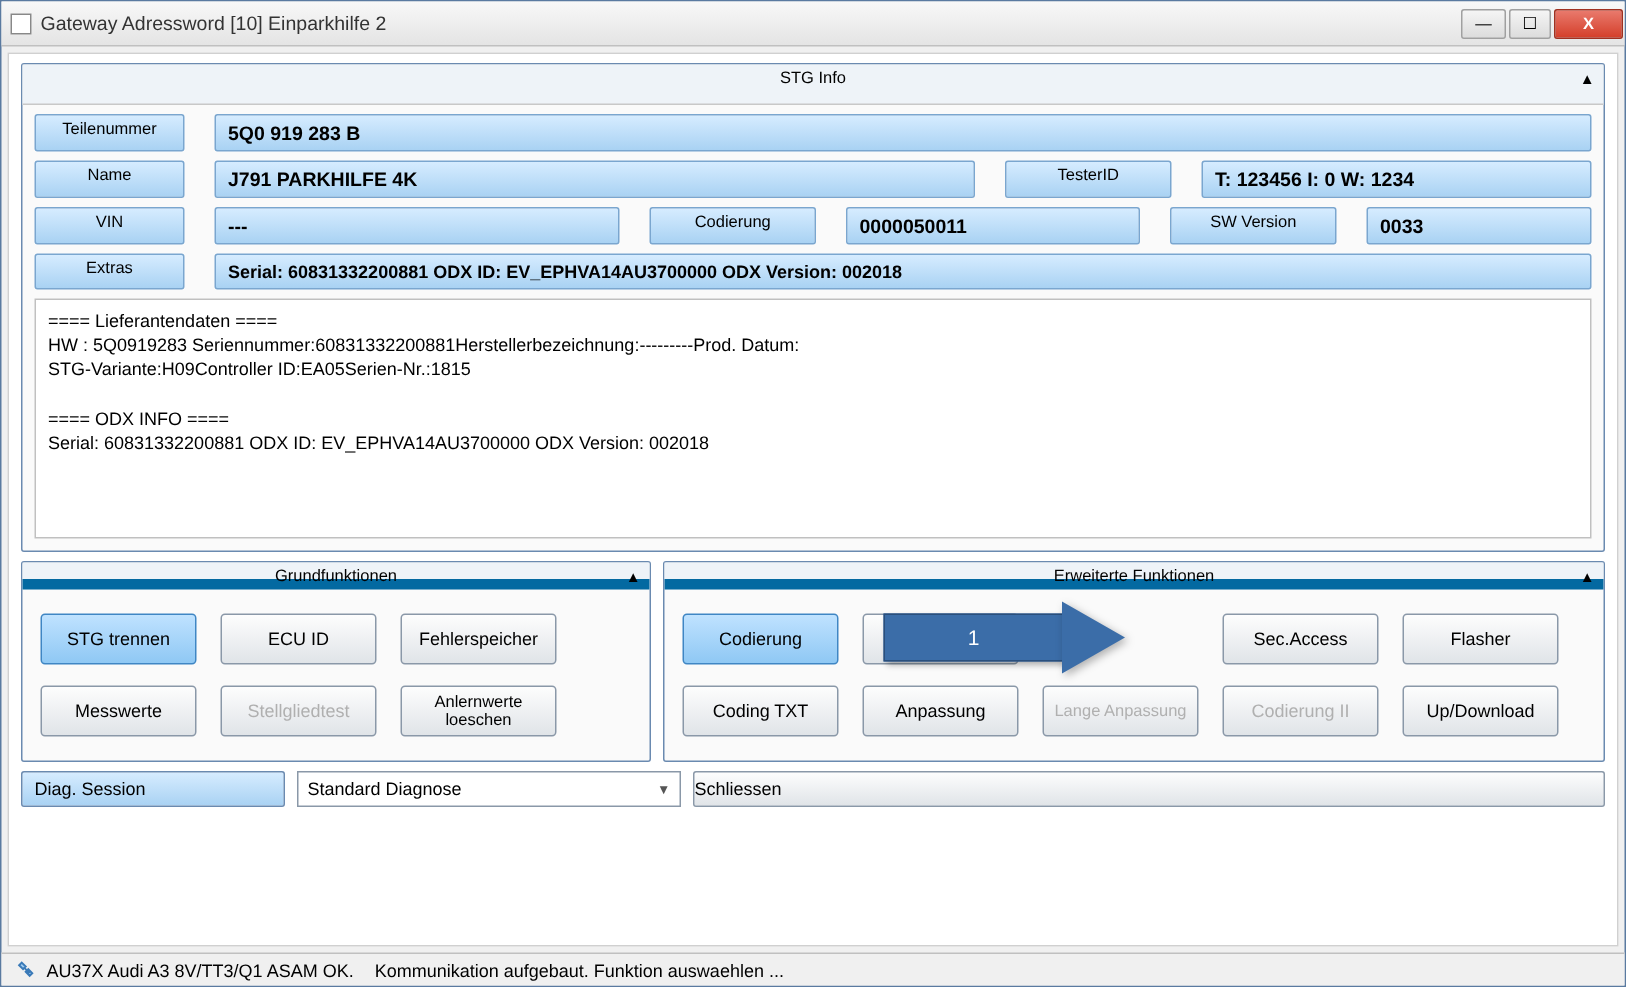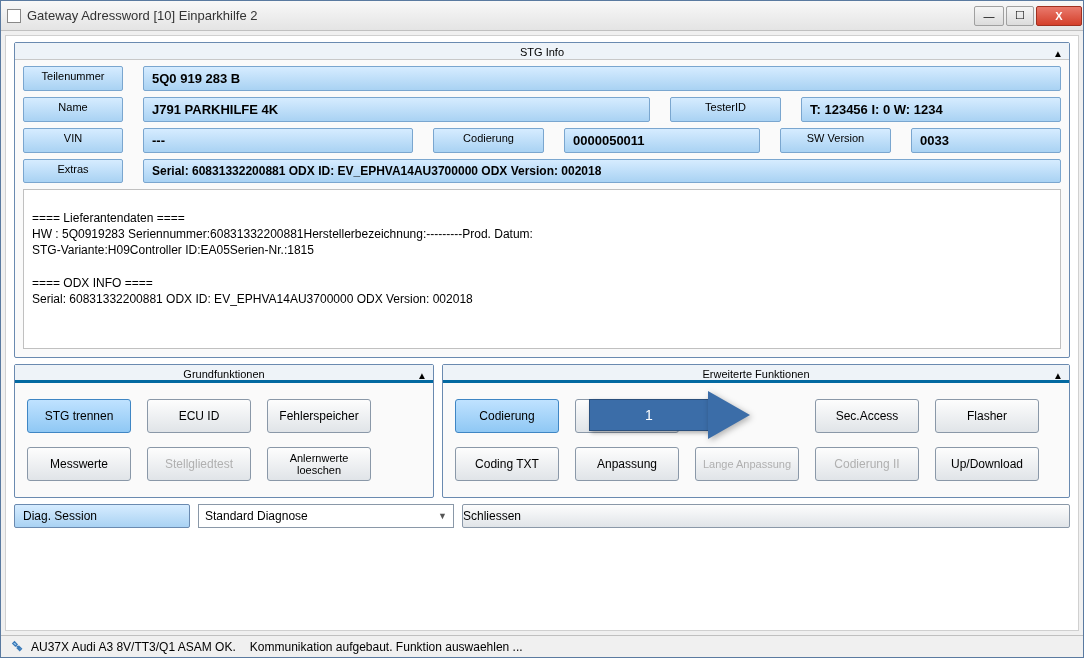--- a/index.html
+++ b/index.html
@@ -67,21 +67,21 @@
     background: #fff;
     margin: 4px;
     border: 1px solid #d0d0d0;
   }
   .section {
     border: 1px solid #6a8ab0;
     border-radius: 2px;
     background: #fafafa;
   }
   .section-header {
-    height: 17px;
+    height: 27px;
     background: #eef3f8;
     font-size: 11px;
     text-align: center;
     line-height: 18px;
     position: relative;
     border-bottom: 1px solid #c8c8c8;
   }
   .section-header .collapse {
     position: absolute; right: 6px; top: 2px;
     font-size: 10px;
@@ -112,21 +112,21 @@
     font-weight: bold;
     padding: 4px 8px;
     border-radius: 2px;
   }
   .val.flex { flex: 1; }
   .val.thin { font-weight: normal; font-size: 12px; }
   .lbl.mid { width: 111px; font-size: 11px; }
   .info-box {
     border: 1px solid #c0c0c0;
     background: #fff;
-    padding: 20px 8px;
+    padding: 6px 8px;
     font-size: 12px;
     line-height: 1.35;
     white-space: pre-line;
     height: 160px;
     overflow: auto;
   }
   .panels-row {
     display: flex;
     gap: 8px;
   }
@@ -136,21 +136,21 @@
     border-radius: 2px;
     background: #fafafa;
     position: relative;
   }
   .panel-header {
     height: 18px;
     text-align: center;
     font-size: 11px;
     line-height: 18px;
     background: #eef3f8;
-    border-bottom: 3px solid #0369a1;
+    border-bottom: 7px solid #0369a1;
     position: relative;
   }
   .panel-header .collapse {
     position: absolute; right: 6px; top: 2px;
     font-size: 10px;
     cursor: pointer;
   }
   .panel-body {
     padding: 16px 12px;
     display: flex;

